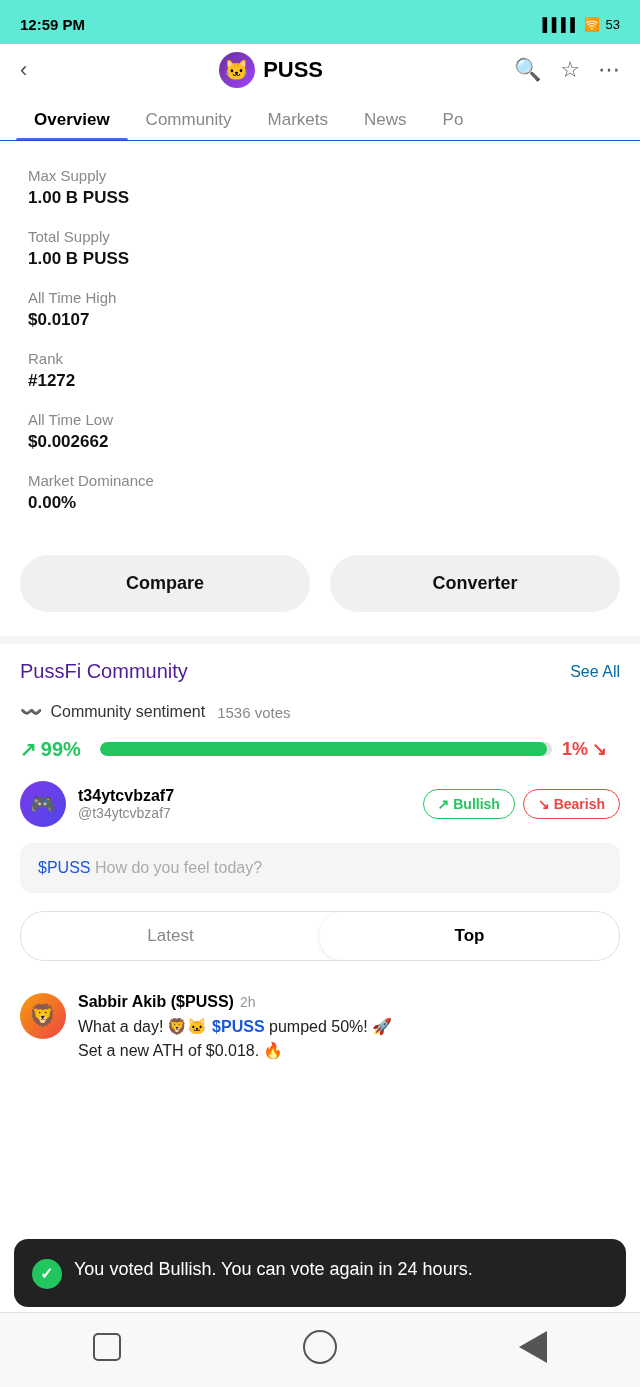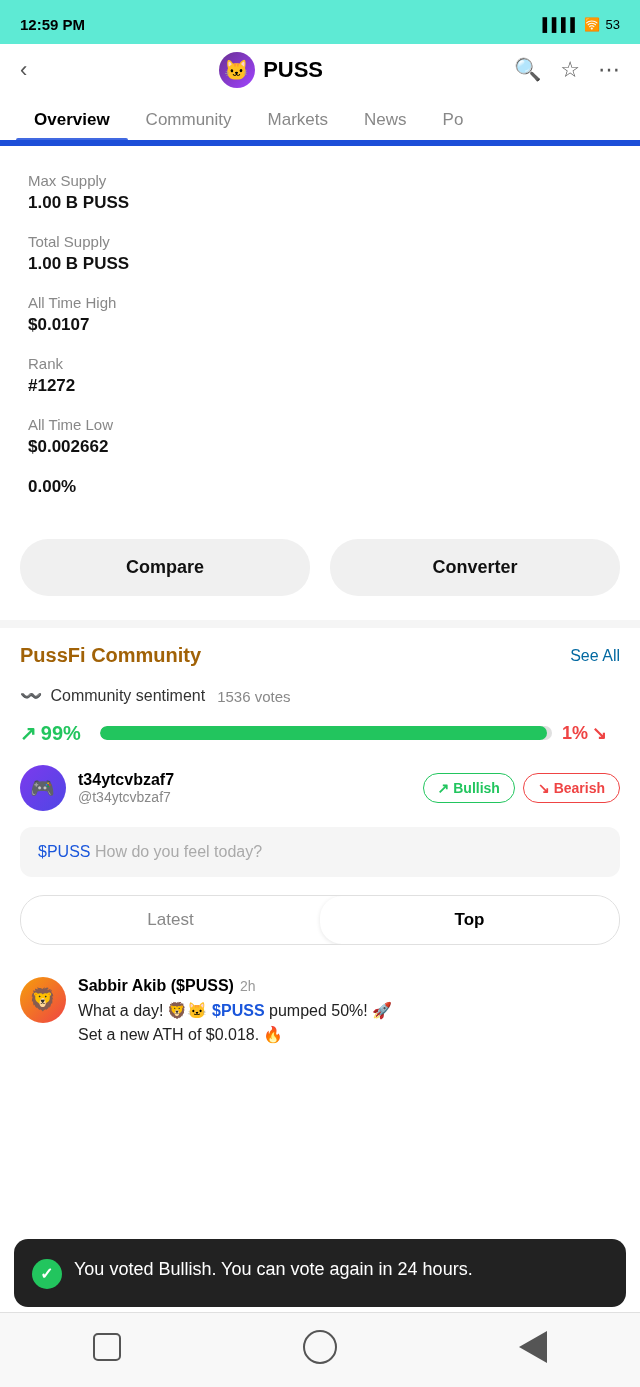--- a/index.html
+++ b/index.html
@@ -70,21 +70,21 @@
       background: linear-gradient(135deg, #6a3093, #a044ff);
       display: flex;
       align-items: center;
       justify-content: center;
       font-size: 20px;
     }
 
     
     .tabs {
       display: flex;
-      border-bottom: 6px solid #1d4ed8;
+      border-bottom: 1px solid #1d4ed8;
       padding: 0 16px;
       overflow-x: auto;
       white-space: nowrap;
     }
     .tab {
       padding: 10px 18px;
       font-size: 17px;
       color: #888;
       cursor: pointer;
       position: relative;
@@ -149,22 +149,22 @@
       padding: 16px 20px 0 20px;
     }
     .community-header {
       display: flex;
       justify-content: space-between;
       align-items: center;
       margin-bottom: 18px;
     }
     .community-title {
       font-size: 20px;
-      font-weight: 700;
-      color: #a16207;
+      font-weight: 400;
+      color: #4c1d95;
     }
     .see-all {
       font-size: 16px;
       color: #0369a1;
       font-weight: 400;
     }
     .sentiment-row {
       display: flex;
       align-items: center;
       gap: 8px;
@@ -500,20 +500,21 @@
   </div>
   <div class="stat-cell">
     <div class="stat-label">Rank</div>
     <div class="stat-value">#1272</div>
   </div>
   <div class="stat-cell">
     <div class="stat-label">All Time Low</div>
     <div class="stat-value">$0.002662</div>
   </div>
   <div class="stat-cell">
+    <div class="stat-label">Market Dominance</div>
     <div class="stat-value">0.00%</div>
   </div>
 </div>
 
 <div class="action-buttons">
   <button class="action-btn">Compare</button>
   <button class="action-btn">Converter</button>
 </div>
 
 <div class="section-divider"></div>

